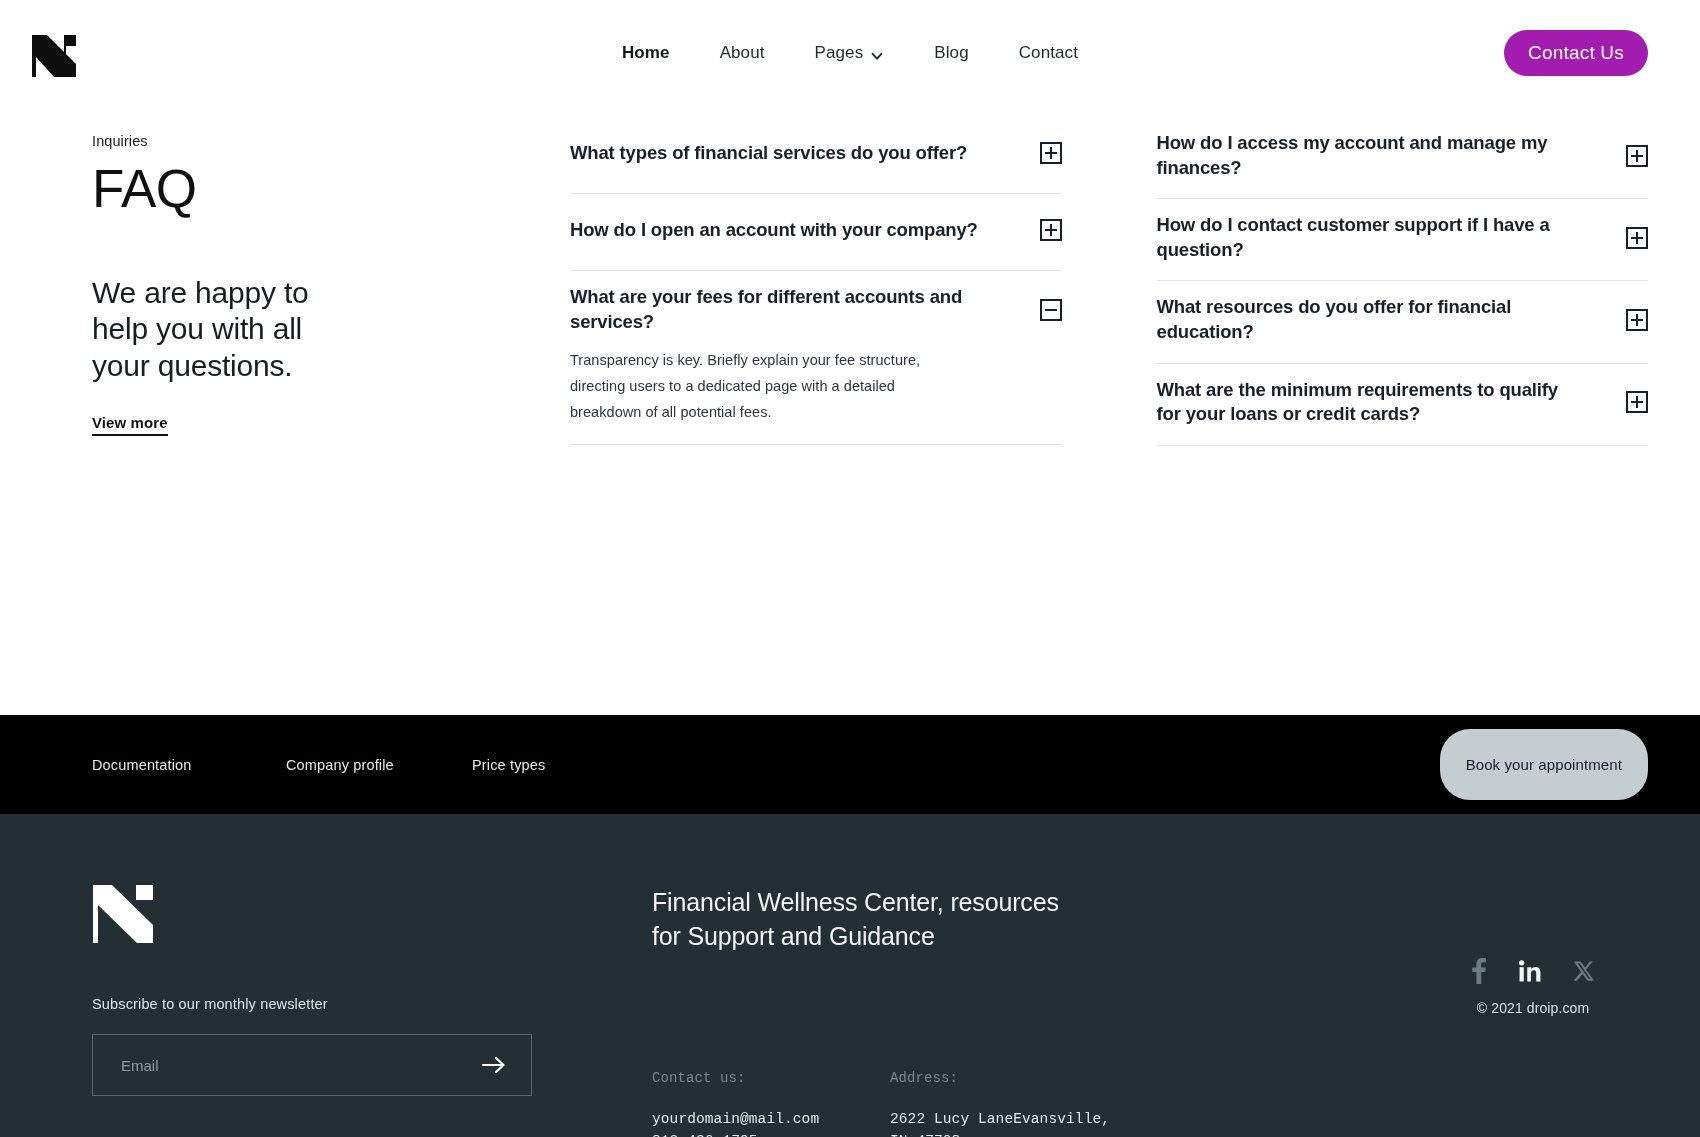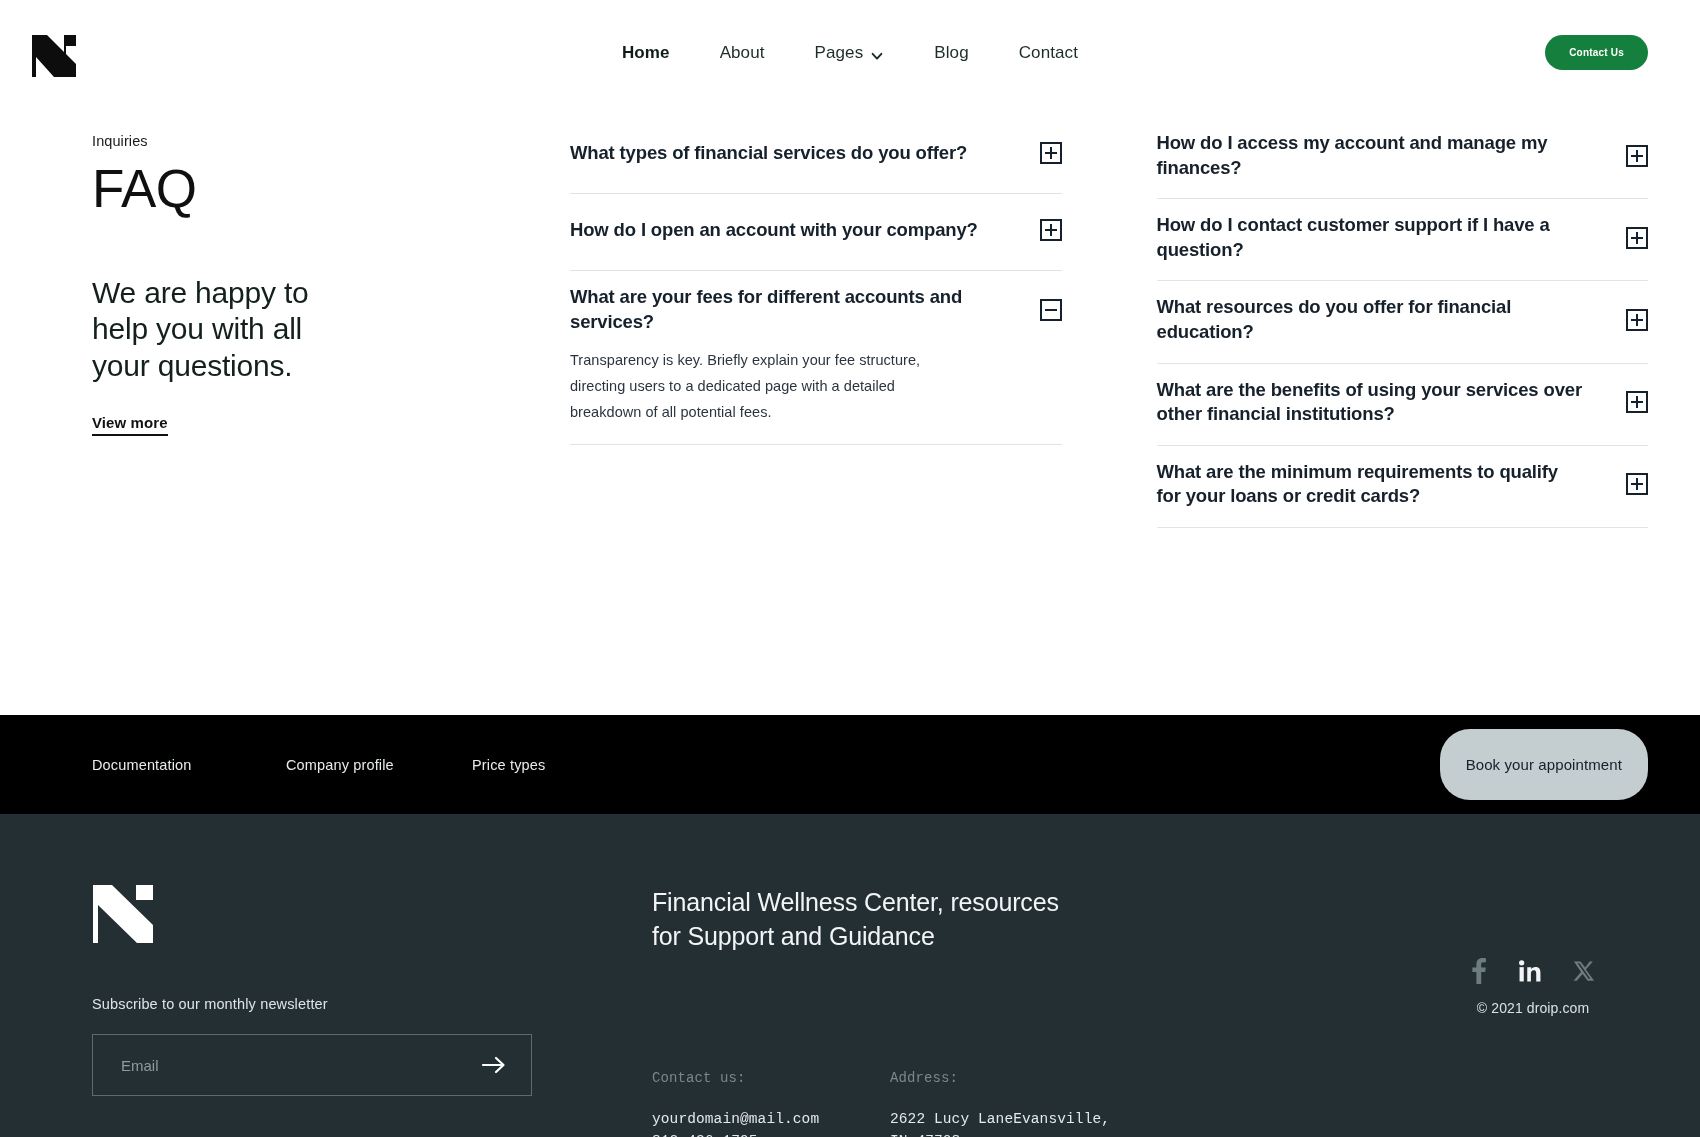--- a/index.html
+++ b/index.html
@@ -45,32 +45,31 @@
     cursor: pointer;
     display: flex;
     align-items: flex-end;
     gap: 7px;
   }
   .nav-item.active { font-weight: bold; color: #101c18; }
   .chev { display: inline-block; width: 14px; height: 14px; }
 
   .contact-btn {
     margin-left: auto;
-    background: #15803d;
+    background: #a21caf;
     color: #ffffff;
-    font-size: 10px;
+    font-size: 19px;
     border-radius: 30px;
     padding: 12px 24px;
     border: none;
     cursor: pointer;
     font-family: inherit;
     letter-spacing: .2px;
     white-space: nowrap;
     z-index: 2;
-    font-weight: bold;
   }
 
   
   .main {
     display: flex;
     padding: 18px 52px 8px 92px;
     gap: 0;
     height: 610px;
   }
   .left-col {
@@ -414,31 +413,20 @@
           <div class="faq-q">What resources do you offer for financial education?</div>
           <div class="toggle">
             <span class="tg-inner">
                 <span class="bar-h"></span>
                 <span class="bar-v"></span>
               </span>
           </div>
         </div>
       </div>
 
-      <div class="faq-item">
-        <div class="faq-row">
-          <div class="faq-q">What are the benefits of using your services over other financial institutions?</div>
-          <div class="toggle">
-            <span class="tg-inner">
-                <span class="bar-h"></span>
-                <span class="bar-v"></span>
-              </span>
-          </div>
-        </div>
-      </div>
 
       <div class="faq-item">
         <div class="faq-row">
           <div class="faq-q">What are the minimum requirements to qualify for your loans or credit cards?</div>
           <div class="toggle">
             <span class="tg-inner">
                 <span class="bar-h"></span>
                 <span class="bar-v"></span>
               </span>
           </div>

